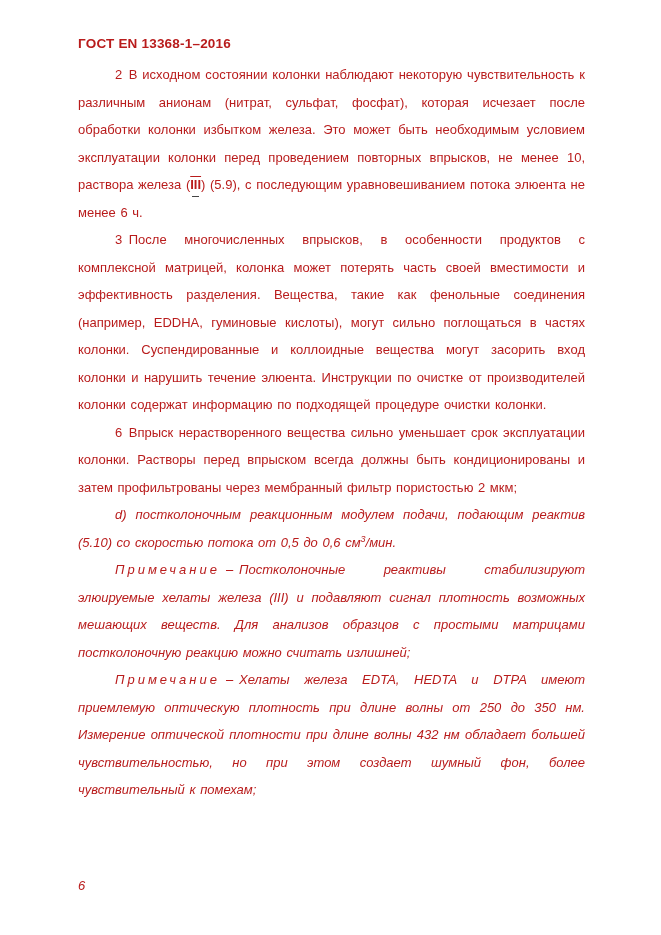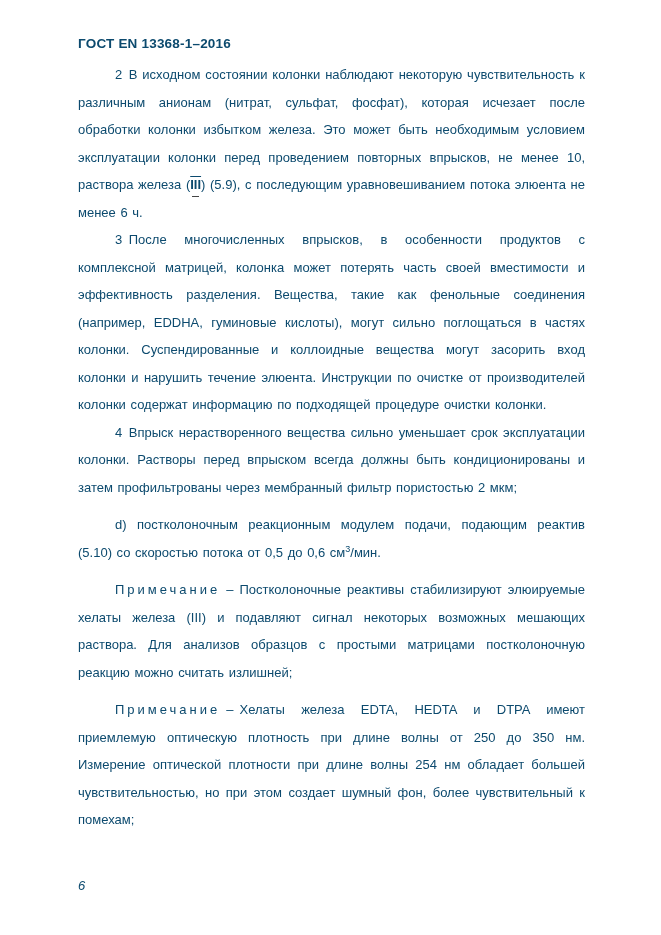--- a/index.html
+++ b/index.html
@@ -8,40 +8,41 @@
     background: #ffffff;
   }
   .page {
     position: relative;
     width: 659px;
     height: 935px;
     background: #ffffff;
     box-sizing: border-box;
     padding: 36px 74px 0 78px;
     font-family: "Liberation Sans", "DejaVu Sans", sans-serif;
-    color: #0c4a6e;
+    color: #b91c1c;
     overflow: hidden;
   }
   .doc-header {
     font-size: 13.5px;
     font-weight: bold;
     line-height: 16px;
     margin: 0 0 9px 0;
     letter-spacing: 0.2px;
   }
   .body-para {
     margin: 0;
     font-size: 13px;
     line-height: 27.5px;
     text-align: justify;
     text-indent: 37px;
     word-spacing: 1px;
   }
   .spaced {
-    margin-top: 10px;
+    margin-top: 0;
+    font-style: italic;
   }
   .note-label {
     letter-spacing: 3px;
   }
   .note-dash {
     margin: 0 6px;
   }
   .overline-roman {
     position: relative;
     text-decoration: overline;
@@ -73,25 +74,25 @@
 <body>
 
 <div class="page">
 
   <div class="doc-header">ГОСТ EN 13368-1–2016</div>
 
   <p class="body-para"><span>2 В исходном состоянии колонки наблюдают некоторую чувствительность к различным анионам (нитрат, сульфат, фосфат), которая исчезает после обработки колонки избытком железа. Это может быть необходимым условием эксплуатации колонки перед проведением повторных впрысков, не менее 10, раствора железа (</span><span class="overline-roman">III</span><span>) (5.9), с последующим уравновешиванием потока элюента не менее 6&nbsp;ч.</span></p>
 
   <p class="body-para">3 После многочисленных впрысков, в особенности продуктов с комплексной матрицей, колонка может потерять часть своей вместимости и эффективность разделения. Вещества, такие как фенольные соединения (например, EDDHA, гуминовые кислоты), могут сильно поглощаться в частях колонки. Суспендированные и коллоидные вещества могут засорить вход колонки и нарушить течение элюента. Инструкции по очистке от производителей колонки содержат информацию по подходящей процедуре очистки колонки.</p>
 
-  <p class="body-para">4 Впрыск нерастворенного вещества сильно уменьшает срок эксплуатации колонки. Растворы перед впрыском всегда должны быть кондиционированы и затем профильтрованы через мембранный фильтр пористостью 2 мкм;</p>
+  <p class="body-para">6 Впрыск нерастворенного вещества сильно уменьшает срок эксплуатации колонки. Растворы перед впрыском всегда должны быть кондиционированы и затем профильтрованы через мембранный фильтр пористостью 2 мкм;</p>
 
   <p class="body-para spaced"><span>d) постколоночным реакционным модулем подачи, подающим реактив (5.10) со скоростью потока от 0,5 до 0,6 см</span><sup class="cube">3</sup><span>/мин.</span></p>
 
-  <p class="body-para spaced"><span class="note-label">Примечание</span><span class="note-dash">–</span><span>Постколоночные реактивы стабилизируют элюируемые хелаты железа (III) и подавляют сигнал некоторых возможных мешающих раствора. Для анализов образцов с простыми матрицами постколоночную реакцию можно считать излишней;</span></p>
+  <p class="body-para spaced"><span class="note-label">Примечание</span><span class="note-dash">–</span><span>Постколоночные реактивы стабилизируют элюируемые хелаты железа (III) и подавляют сигнал плотность возможных мешающих веществ. Для анализов образцов с простыми матрицами постколоночную реакцию можно считать излишней;</span></p>
 
 
-  <p class="body-para spaced"><span class="note-label">Примечание</span><span class="note-dash">–</span><span>Хелаты железа EDTA, HEDTA и DTPA имеют приемлемую оптическую плотность при длине волны от 250 до 350 нм. Измерение оптической плотности при длине волны 254 нм обладает большей чувствительностью, но при этом создает шумный фон, более чувствительный к помехам;</span></p>
+  <p class="body-para spaced"><span class="note-label">Примечание</span><span class="note-dash">–</span><span>Хелаты железа EDTA, HEDTA и DTPA имеют приемлемую оптическую плотность при длине волны от 250 до 350 нм. Измерение оптической плотности при длине волны 432 нм обладает большей чувствительностью, но при этом создает шумный фон, более чувствительный к помехам;</span></p>
 
 
   <div class="page-number">6</div>
 
 </div>
 
 </body></html>

